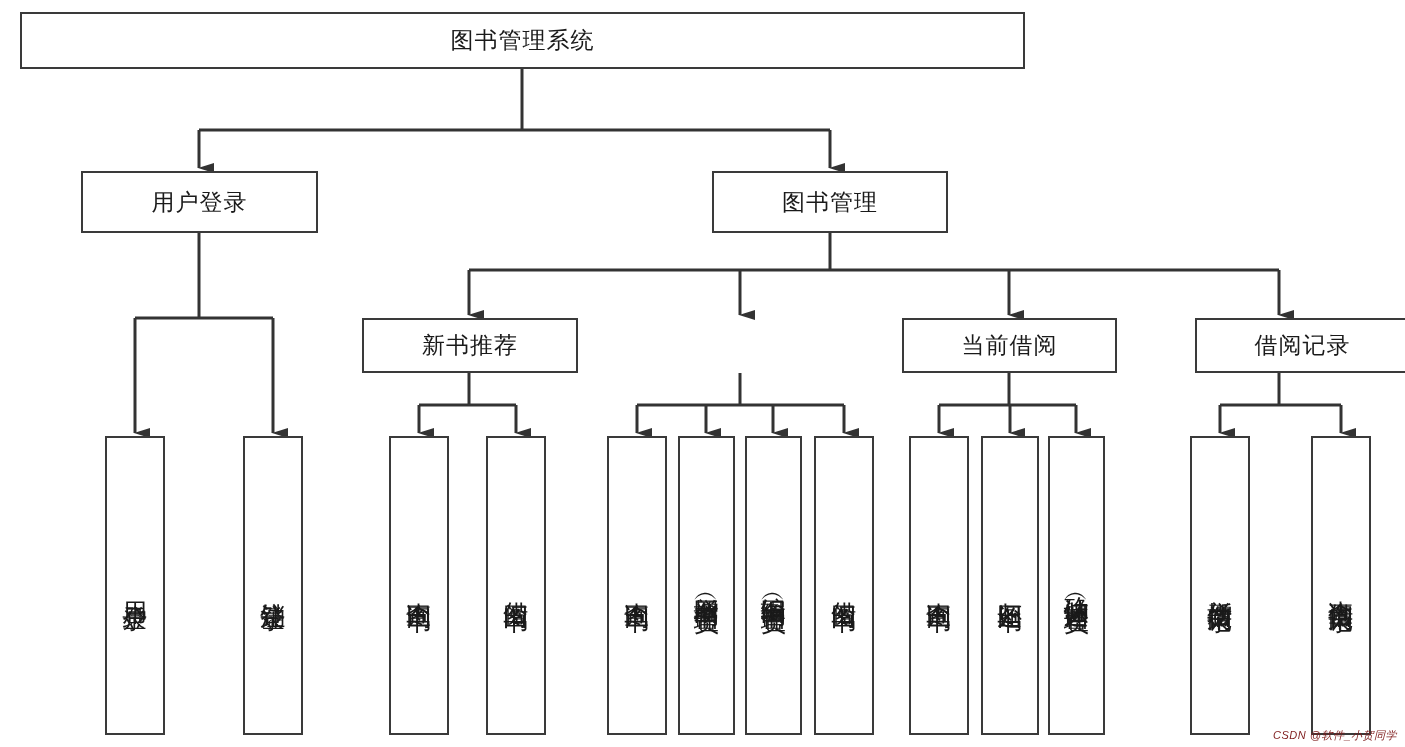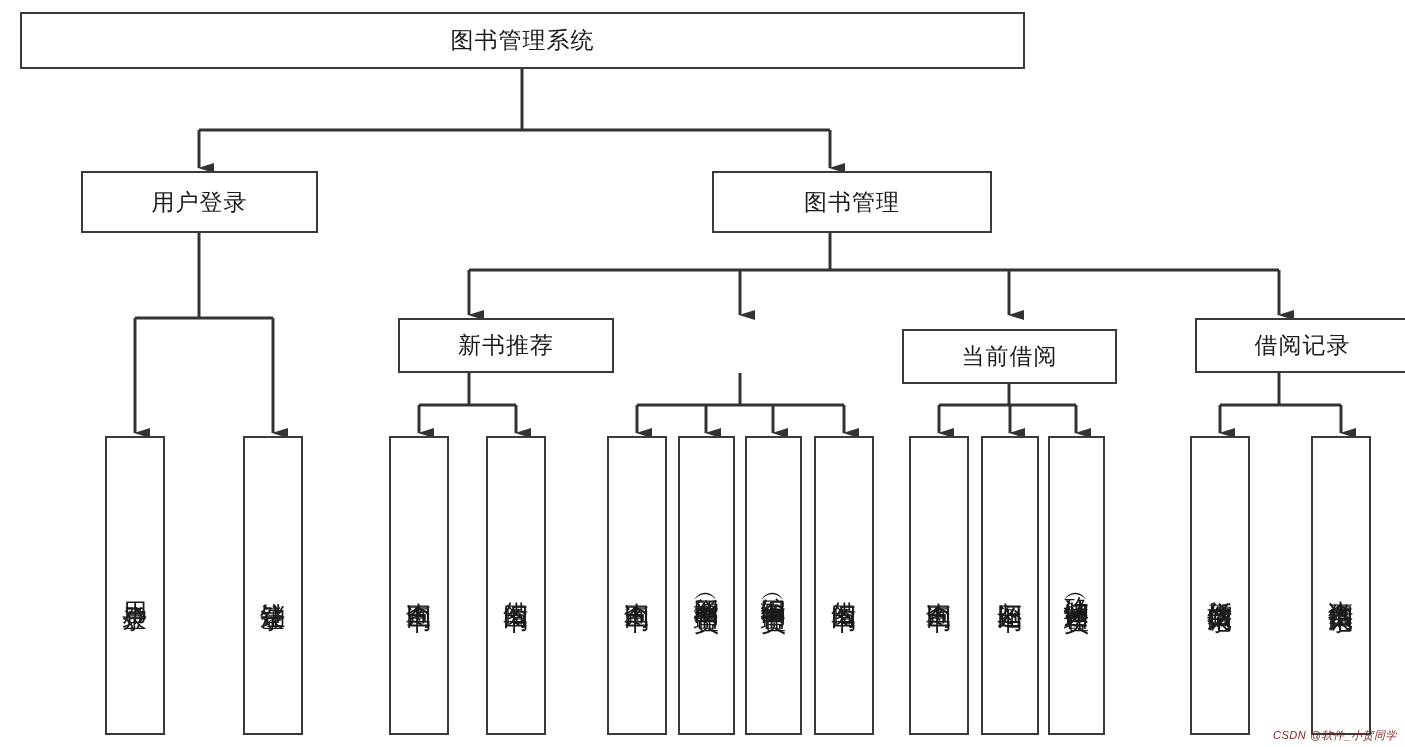--- a/index.html
+++ b/index.html
@@ -123,28 +123,28 @@
     </g>
   </svg>
 
   <div class="node horiz" style="left:20px; top:12px; width:1005px; height:57px;align-items:center;">
     <span class="htext">图书管理系统</span>
   </div>
 
   <div class="node horiz" style="left:81px; top:171px; width:237px; height:62px;">
     <span class="htext">用户登录</span>
   </div>
-  <div class="node horiz" style="left:712px; top:171px; width:280px; height:62px;">
+  <div class="node horiz" style="left:712px; top:171px; width:236px; height:62px;">
     <span class="htext">图书管理</span>
   </div>
 
-  <div class="node horiz" style="left:362px; top:318px; width:216px; height:55px;margin-left:36px;">
+  <div class="node horiz" style="left:362px; top:318px; width:216px; height:55px;">
     <span class="htext">新书推荐</span>
   </div>
-  <div class="node horiz" style="left:902px; top:318px; width:215px; height:55px;margin-top:11px;">
+  <div class="node horiz" style="left:902px; top:318px; width:215px; height:55px;">
     <span class="htext">当前借阅</span>
   </div>
   <div class="node horiz" style="left:1172px; top:318px; width:215px; height:55px;margin-left:23px;">
     <span class="htext">借阅记录</span>
   </div>
 
   <div class="node vert" style="left:105px; top:436px; width:60px; height:299px;">
     <span class="vtext">用户登录</span>
   </div>
   <div class="node vert" style="left:243px; top:436px; width:60px; height:299px;">

